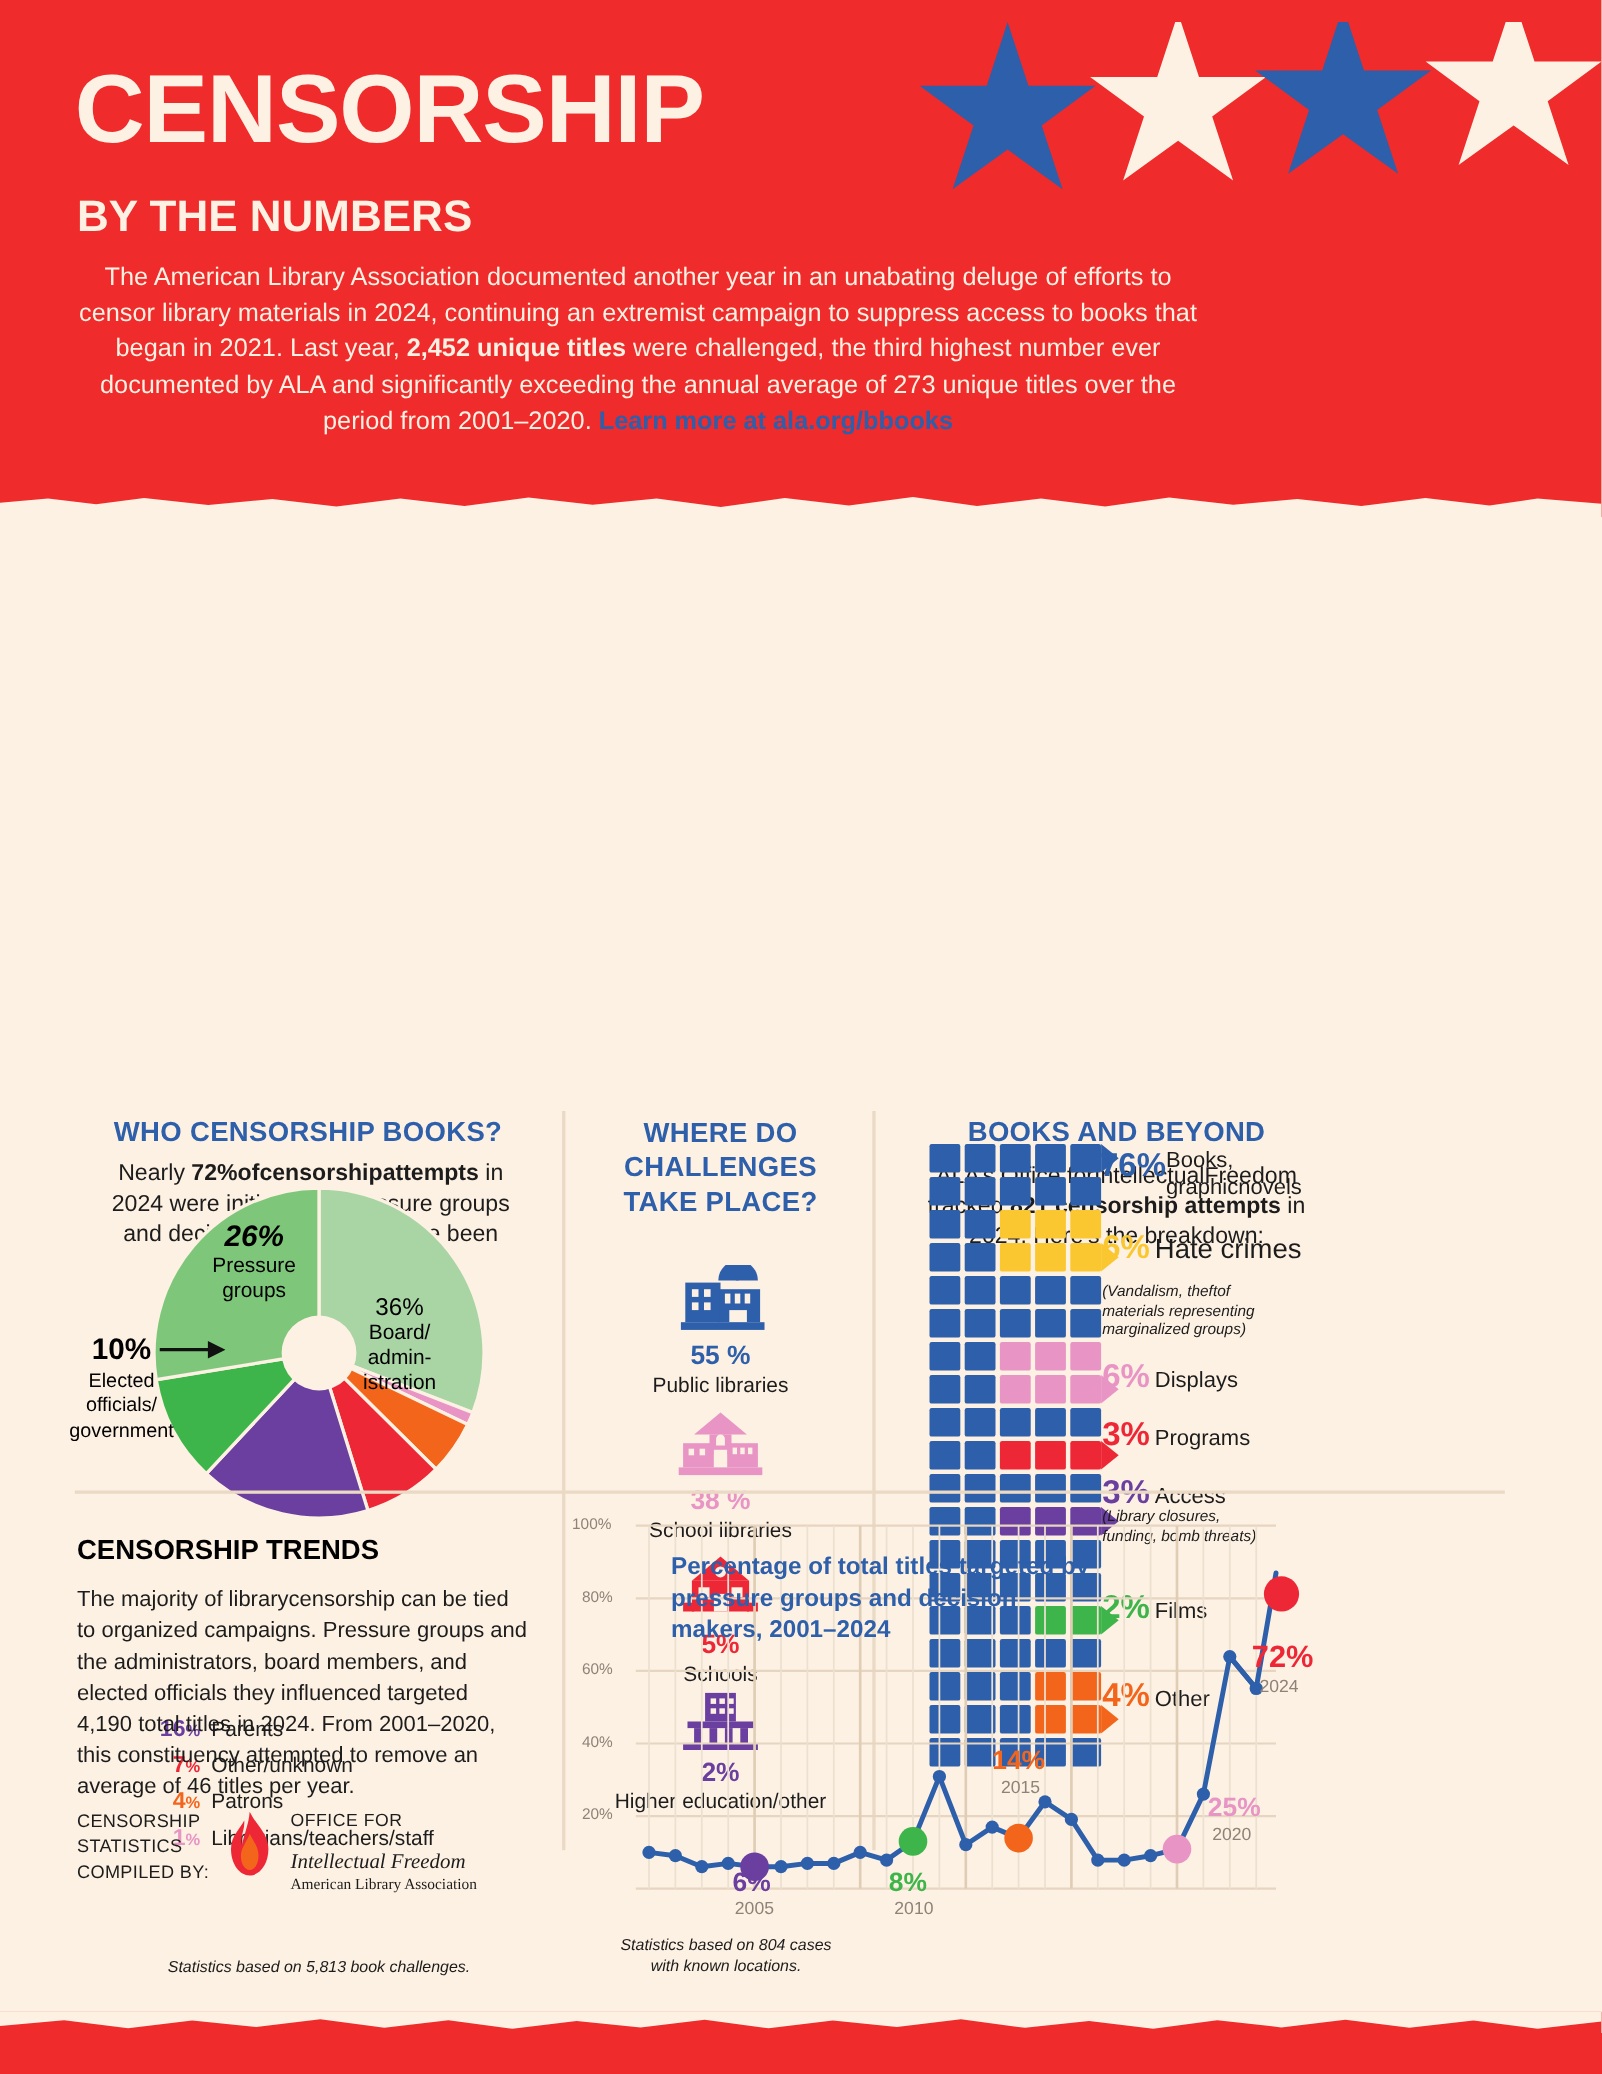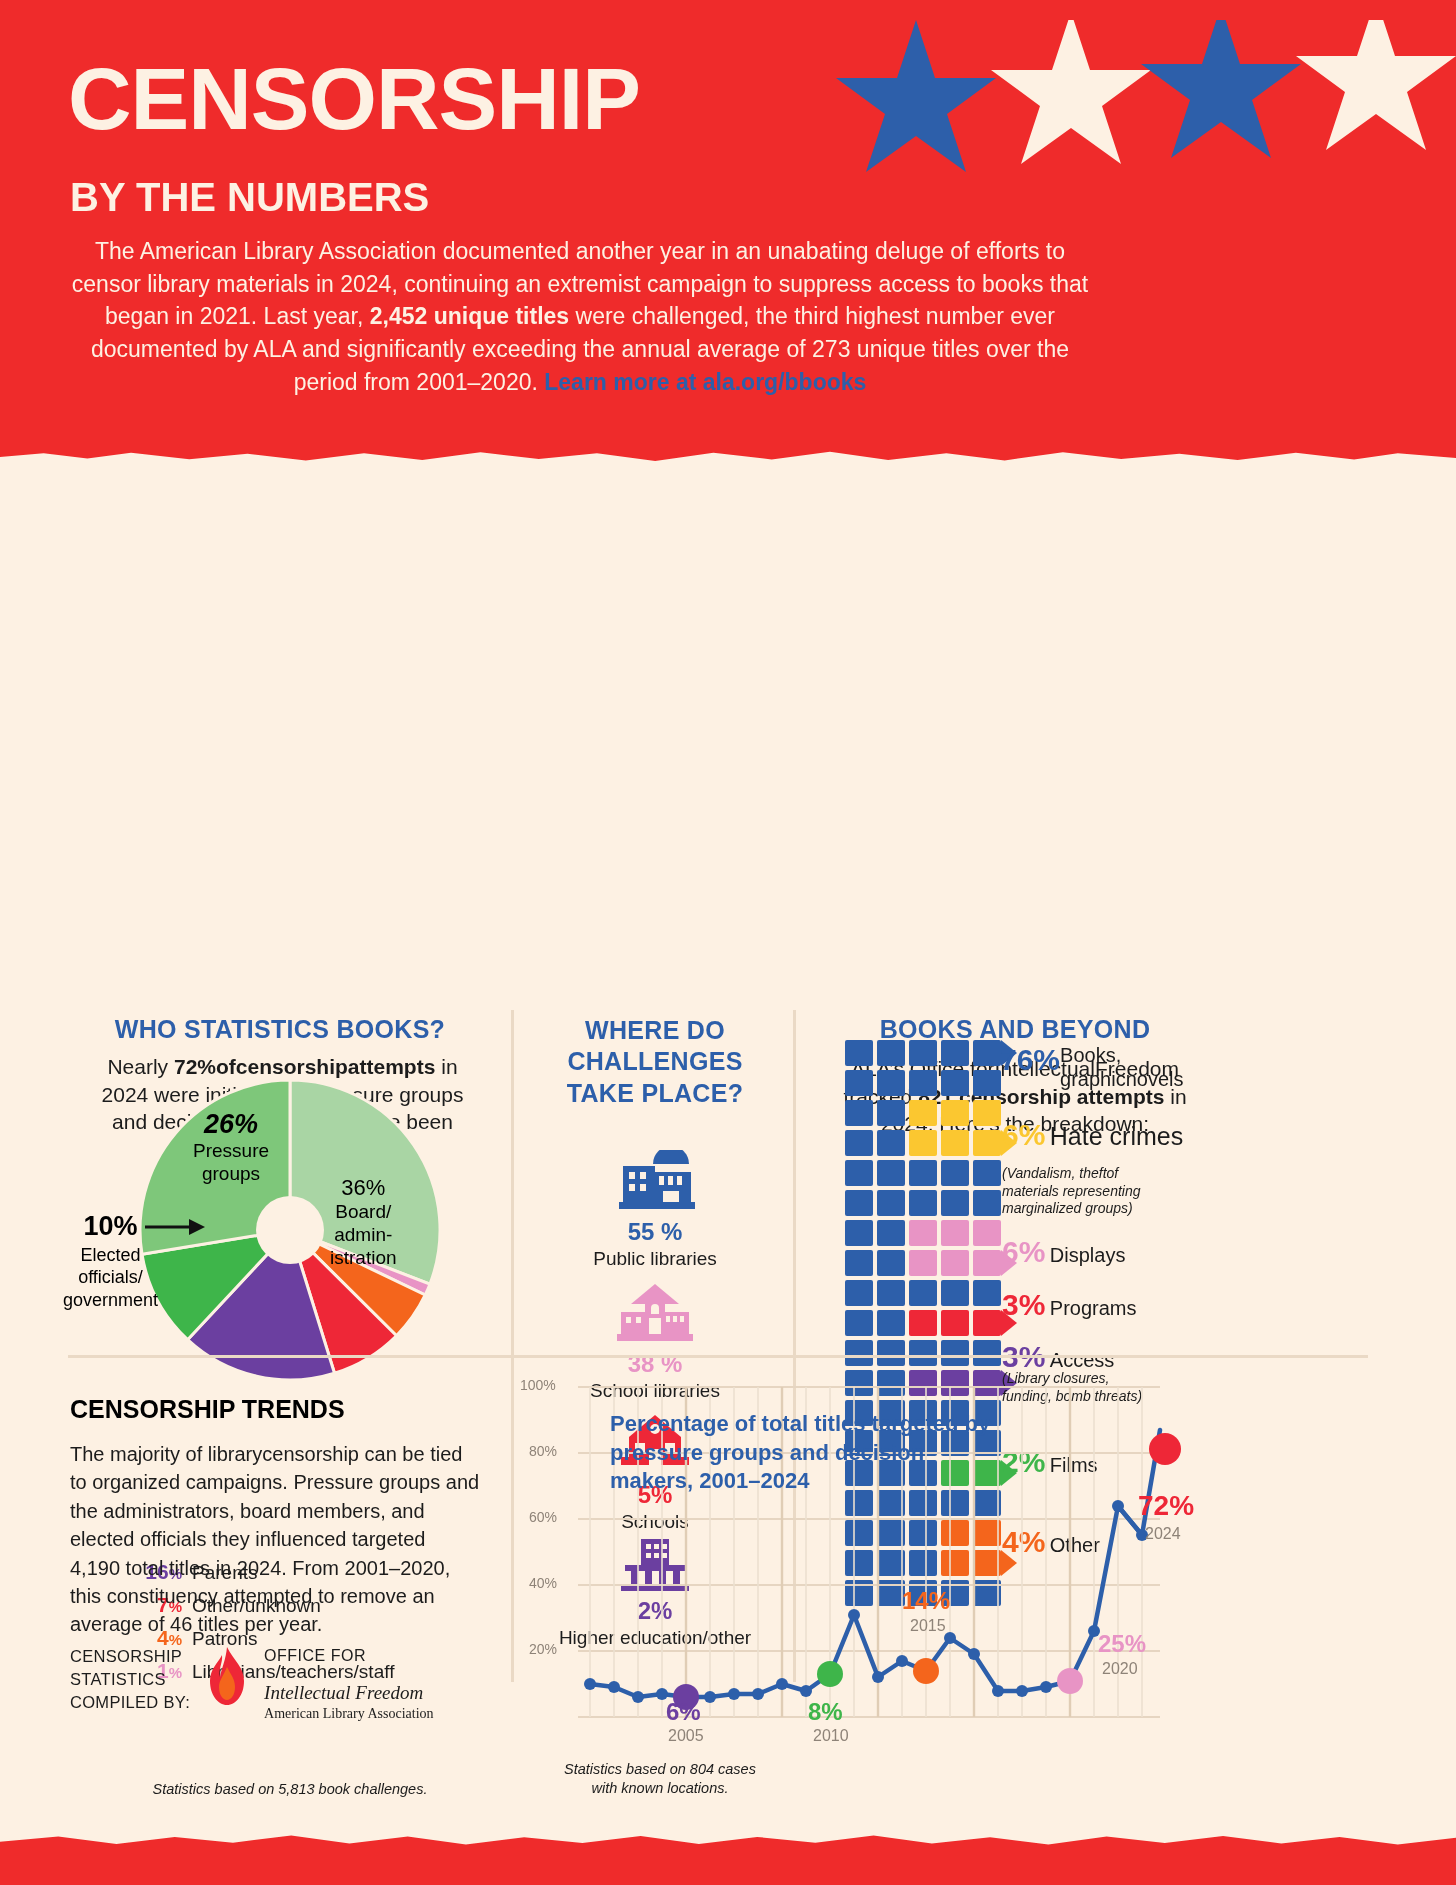--- a/index.html
+++ b/index.html
@@ -128,21 +128,21 @@
     <span>The American Library Association documented another year in an unabating deluge of efforts to censor library materials in 2024, continuing an extremist campaign to suppress access to books that began in 2021. Last year, </span><b>2,452 unique titles</b><span> were challenged, the third highest number ever documented by ALA and significantly exceeding the annual average of 273 unique titles over the period from 2001–2020. </span><span class="cta">Learn more at ala.org/bbooks</span>
   </div>
   <div class="header-rip"></div>
 </div>
 
 <div class="body-cols">
 
   <div class="divider" style="left:511px; top:540px; height:672px;"></div>
   <div class="divider" style="left:793px; top:540px; height:672px;"></div>
 
-  <div class="col-head" style="position:absolute; left:60px; top:545px; width:440px;">WHO STATISTICS BOOKS?</div>
+  <div class="col-head" style="position:absolute; left:60px; top:545px; width:440px;">WHO CENSORSHIP BOOKS?</div>
 
   <div class="col-sub" style="position:absolute; left:95px; top:583px; width:375px;">
     <span>Nearly </span><b>72%ofcensorshipattempts</b><span> in 2024 were initiated by pressure groups and decision makers who have been swayed by them.</span>
   </div>
 
   <div class="donut-wrap">
     <svg viewBox="0 0 320 320" width="320" height="320">
       <g transform="translate(160,160)">
 
         <path d="M0,0 L0,-150 A150,150 0 0,1 139.9,54.2 Z" fill="#a9d5a4" stroke="#fdf1e3" stroke-width="3"></path>

